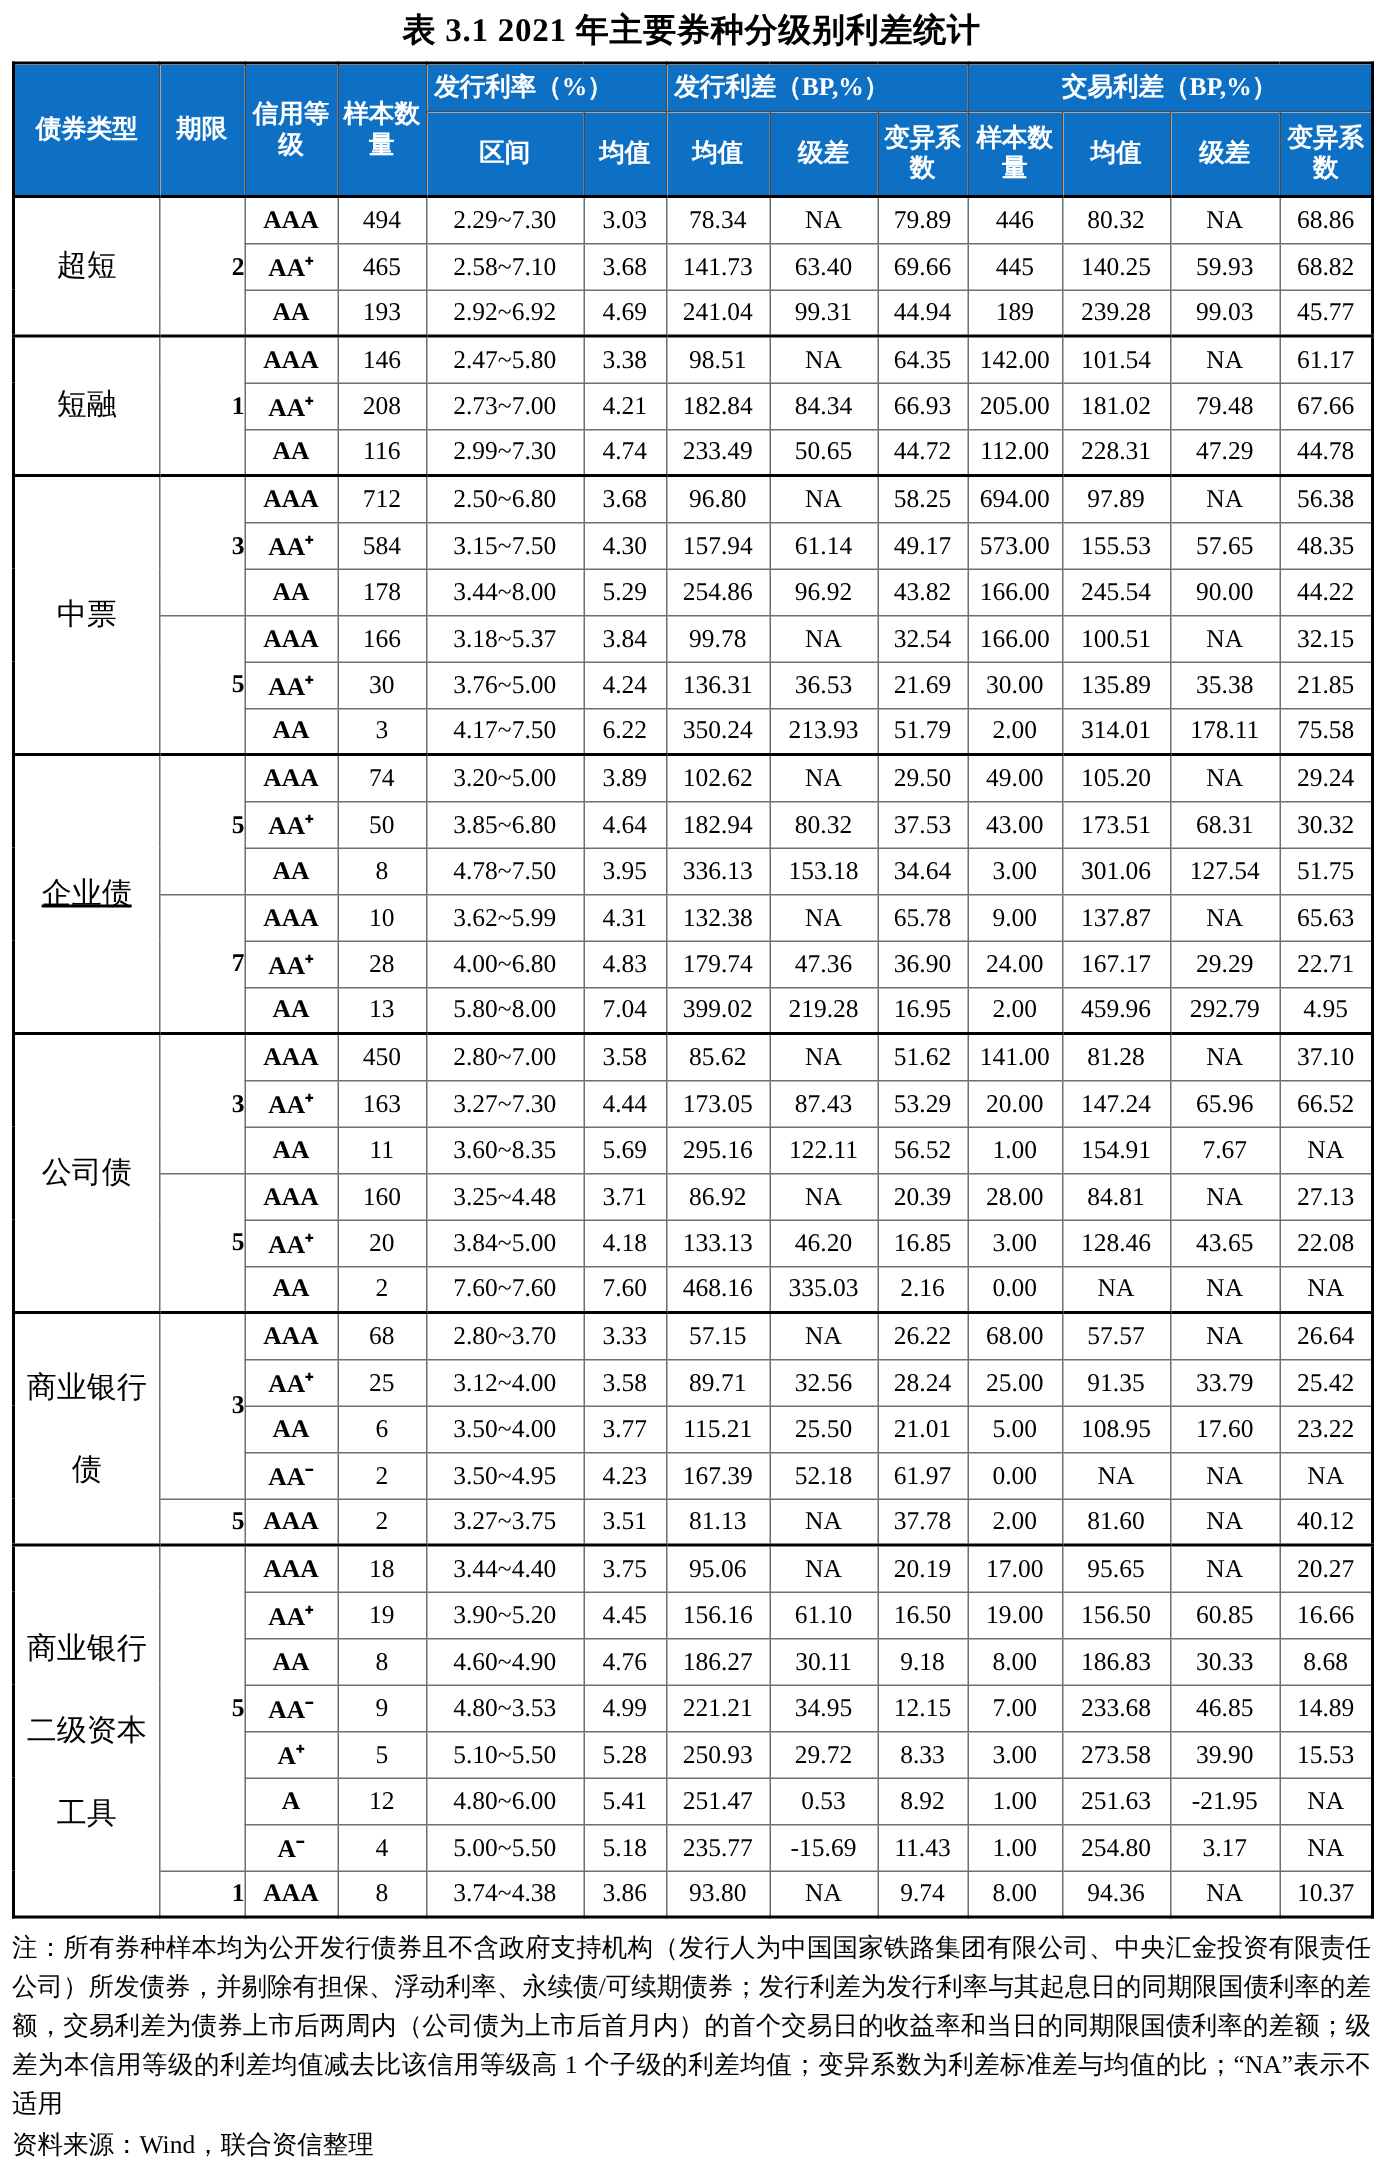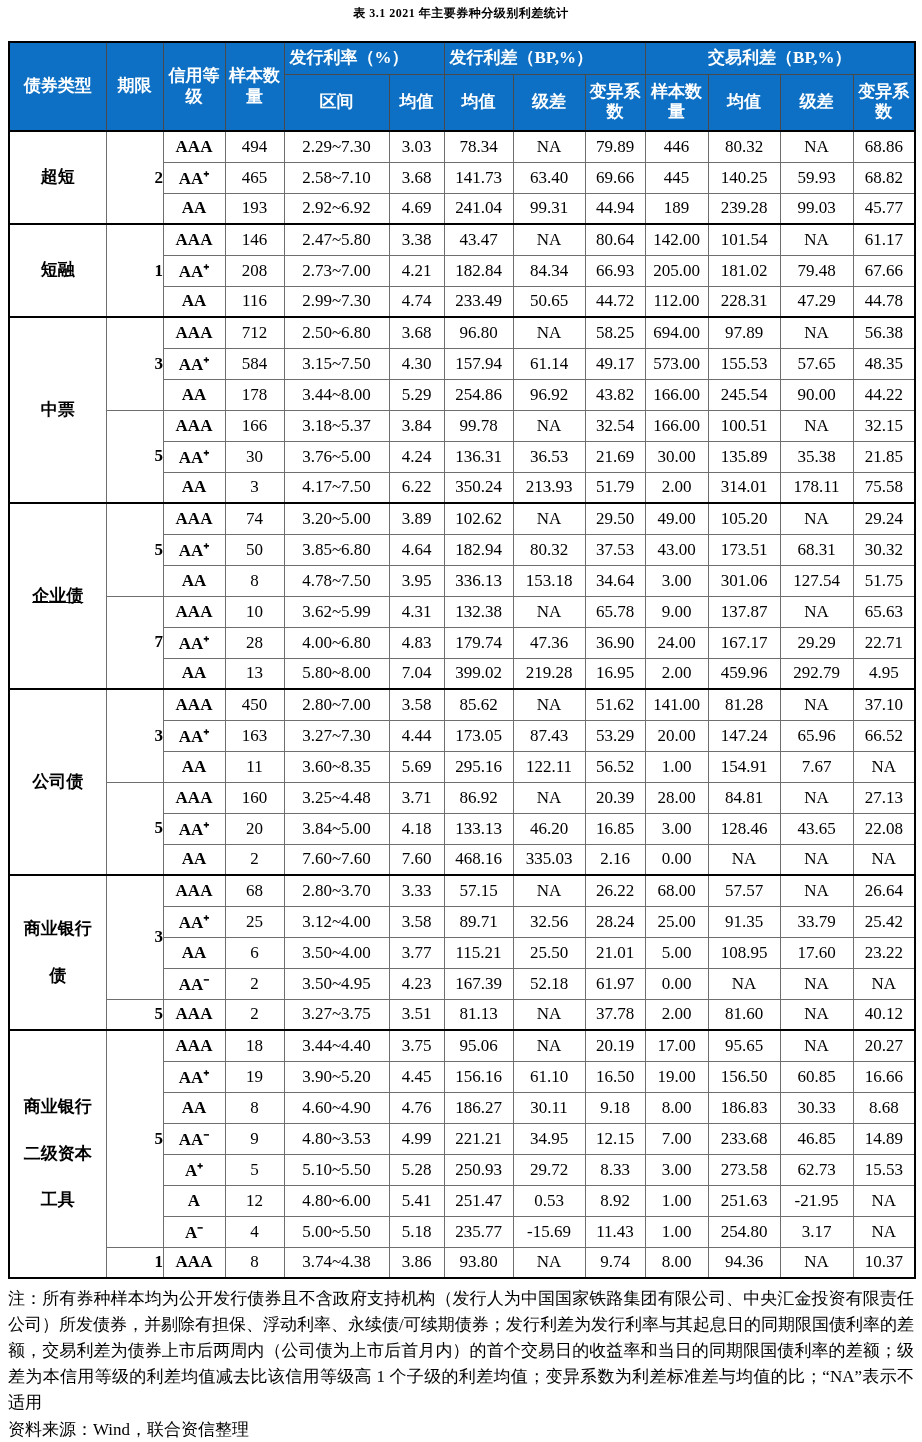--- a/index.html
+++ b/index.html
@@ -2,22 +2,22 @@
 <html lang="zh" style="--header-bg: #0d70c4;"><head>
 <meta charset="utf-8">
 <style>
   :root { --header-bg: #0d70c4; --grid: #6e6e6e; --heavy: #000; }
   * { box-sizing: border-box; }
   body {
     margin: 0; width: 922px; background: #fff; color: #000;
     font-family: "Liberation Serif", serif;
   }
   .title {
-    text-align: center; font-weight: bold; font-size: 12px;
-    padding: 5px 0 19px; letter-spacing: .5px;
+    text-align: center; font-weight: bold; font-size: 22px;
+    padding: 5px 0 6px; letter-spacing: .5px;
   }
   table.spread {
     border-collapse: collapse; table-layout: fixed;
     width: 906px; margin-left: 8px;
     border: 2px solid var(--heavy);
   }
   th, td {
     border: 1px solid var(--grid); text-align: center; vertical-align: middle;
     padding: 0 2px; overflow: hidden;
   }
@@ -26,21 +26,21 @@
     font-size: 17px; line-height: 1.2; border-color: #4a4a4a;
   }
   thead tr.group-row th { height: 32px; }
   thead tr.sub-row th { height: 57px; }
   thead { border-bottom: 2px solid var(--heavy); }
   th.gl { text-align: left; padding-left: 5px; }
   tbody td { height: 31px; font-size: 17px; white-space: nowrap; }
   td.rating { font-weight: bold; font-size: 17px; }
   td.term { font-weight: bold; font-size: 17px; white-space: nowrap; padding-left: 48px; }
   td.bond {
-    white-space: pre-line; line-height: 2.75; font-size: 17px; font-weight: bold;
+    white-space: pre-line; line-height: 2.75; font-size: 20px; font-weight: normal;
   }
   td.bond.u { text-decoration: underline; margin-top: 16px; }
   tr.section-start > td { border-top: 2px solid var(--heavy); }
   .notes {
     margin: 7px 8px 0; font-size: 17px; line-height: 26px; text-align: justify;
   }
   .source { margin: 1px 8px 10px; font-size: 17px; line-height: 26px; }
 </style>
 </head>
 <body>
@@ -127,23 +127,23 @@
         <td class="num">99.03</td>
         <td class="num">45.77</td>
       </tr>
       <tr class="section-start">
         <td class="bond" rowspan="3">短融</td>
         <td class="term" rowspan="3">1Y</td>
         <td class="rating">AAA</td>
         <td class="num">146</td>
         <td class="num">2.47~5.80</td>
         <td class="num">3.38</td>
-        <td class="num">43.47</td>
-        <td class="num">NA</td>
-        <td class="num">80.64</td>
+        <td class="num">98.51</td>
+        <td class="num">NA</td>
+        <td class="num">64.35</td>
         <td class="num">142.00</td>
         <td class="num">101.54</td>
         <td class="num">NA</td>
         <td class="num">61.17</td>
       </tr>
       <tr>
         <td class="rating">AA⁺</td>
         <td class="num">208</td>
         <td class="num">2.73~7.00</td>
         <td class="num">4.21</td>
@@ -539,21 +539,21 @@
       <tr>
         <td class="rating">A⁺</td>
         <td class="num">5</td>
         <td class="num">5.10~5.50</td>
         <td class="num">5.28</td>
         <td class="num">250.93</td>
         <td class="num">29.72</td>
         <td class="num">8.33</td>
         <td class="num">3.00</td>
         <td class="num">273.58</td>
-        <td class="num">62.73</td>
+        <td class="num">39.90</td>
         <td class="num">15.53</td>
       </tr>
       <tr>
         <td class="rating">A</td>
         <td class="num">12</td>
         <td class="num">4.80~6.00</td>
         <td class="num">5.41</td>
         <td class="num">251.47</td>
         <td class="num">0.53</td>
         <td class="num">8.92</td>

